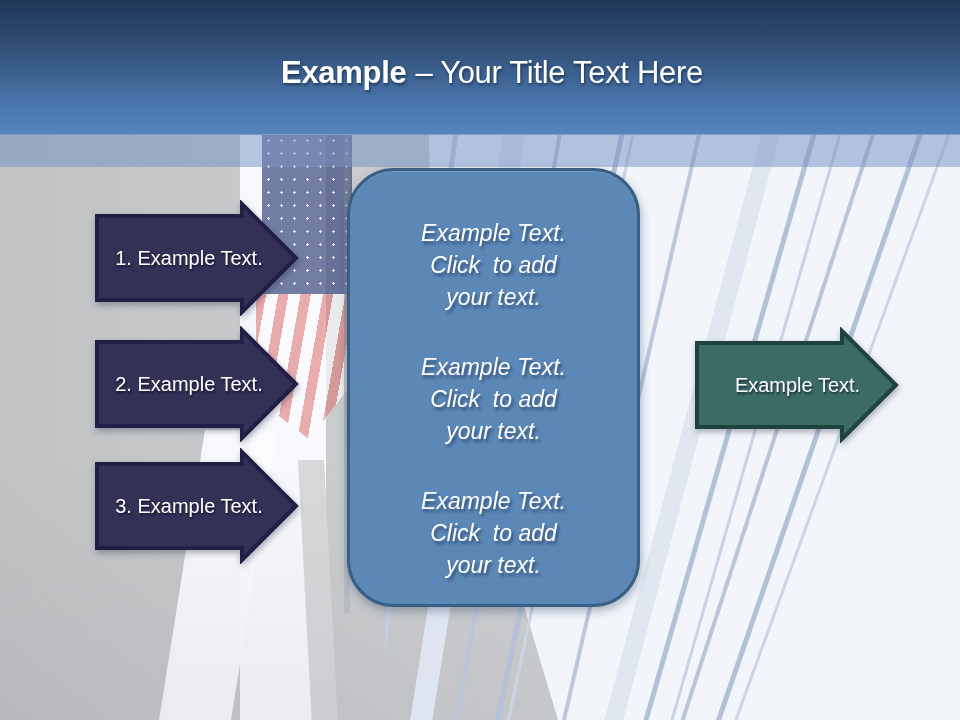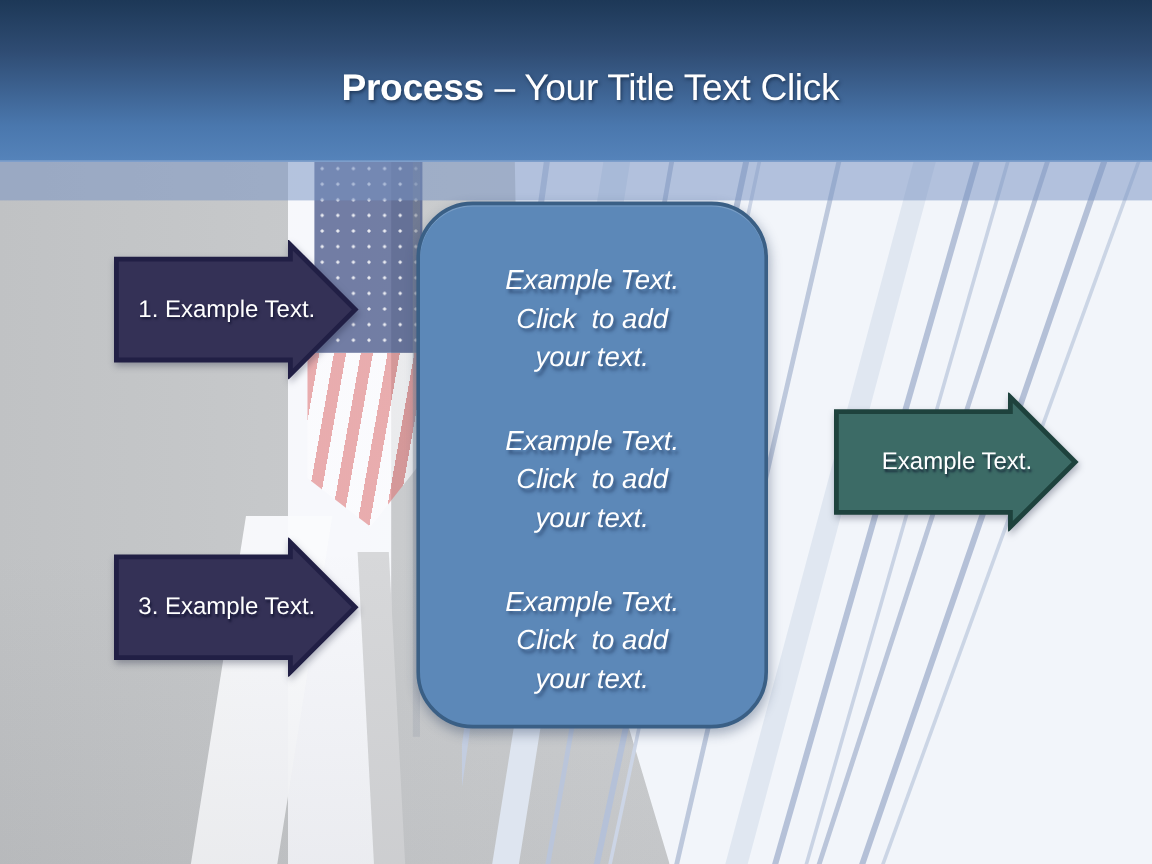--- a/index.html
+++ b/index.html
@@ -110,30 +110,36 @@
       <div class="gl" style="left:430px;width:5px;background:#b5c1d8;transform:rotate(16deg)"></div>
       <div class="gl" style="left:457px;width:3px;background:#c9d3e4;transform:rotate(16deg)"></div>
       <div class="gl" style="left:490px;width:4px;background:#bac5da;transform:rotate(18deg)"></div>
       <div class="gl" style="left:537px;width:5px;background:#b4c0d7;transform:rotate(19deg)"></div>
       <div class="gl" style="left:567px;width:3px;background:#cbd5e5;transform:rotate(20deg)"></div>
     </div>
   </div>
 
   <div class="titlebar">
     <div class="title-line">
-      <span class="title-keyword">Process</span><span>– Your Title Text Click</span>
+      <span class="title-keyword">Example</span><span>– Your Title Text Here</span>
     </div>
   </div>
   <div class="overlay-band"></div>
 
   <div class="shape block-arrow" style="left:95px;top:200px;padding-left:32px;">
     <svg width="205" height="116" viewBox="0 0 205 116">
       <polygon points="2,16 147,16 147,4 201,58 147,112 147,100 2,100" stroke="#211f45" stroke-width="4" fill="#343156"></polygon>
     </svg>
     <span class="arrow-label">1. Example Text.</span>
+  </div>
+  <div class="shape block-arrow" style="left:95px;top:326px;">
+    <svg width="205" height="116" viewBox="0 0 205 116">
+      <polygon points="2,16 147,16 147,4 201,58 147,112 147,100 2,100" stroke="#211f45" stroke-width="4" fill="#343156"></polygon>
+    </svg>
+    <span class="arrow-label">2. Example Text.</span>
   </div>
   <div class="shape block-arrow" style="left:95px;top:448px;">
     <svg width="205" height="116" viewBox="0 0 205 116">
       <polygon points="2,16 147,16 147,4 201,58 147,112 147,100 2,100" stroke="#211f45" stroke-width="4" fill="#343156"></polygon>
     </svg>
     <span class="arrow-label">3. Example Text.</span>
   </div>
 
   <div class="panel">
     <p class="panel-block">

